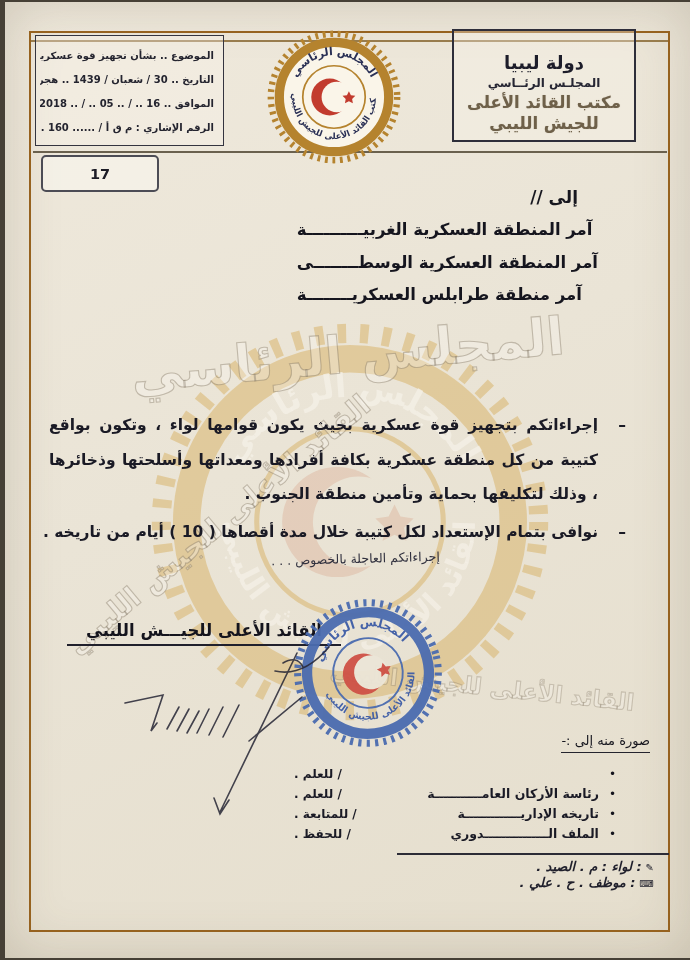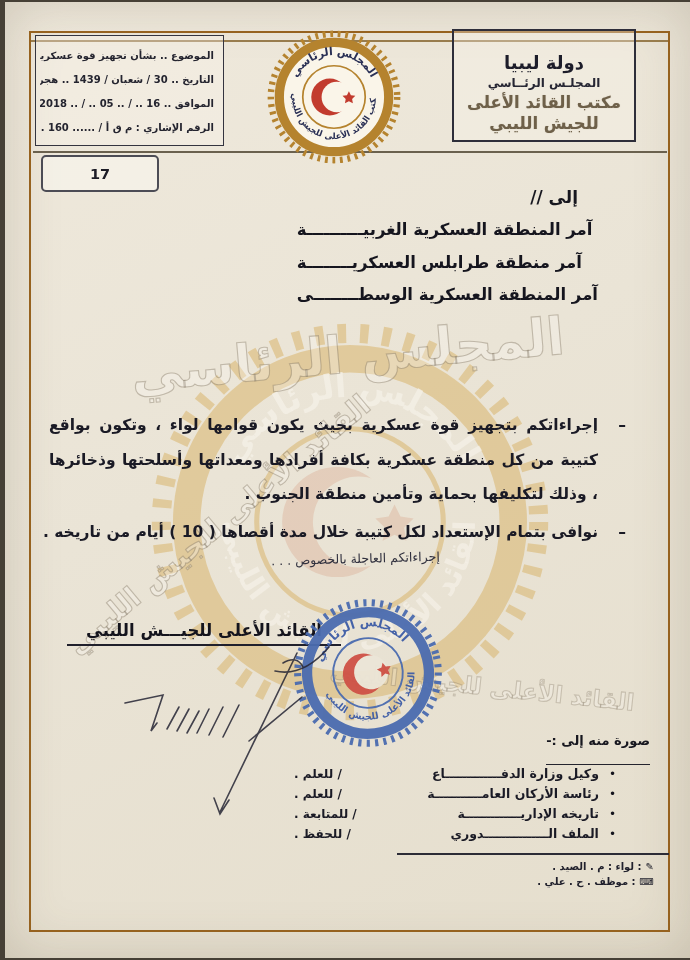--- a/index.html
+++ b/index.html
@@ -78,34 +78,34 @@
   .sig-title{
     position:absolute;left:62px;top:619px;width:274px;z-index:2;
     font-size:16.5px;font-weight:bold;color:#14141d;text-align:center;direction:rtl;
     border-bottom:2.2px solid #20202c;padding-bottom:4px;white-space:nowrap;
   }
   .signature-svg{position:absolute;left:92px;top:643px;width:245px;height:190px;z-index:5;}
   .stamp{position:absolute;left:284px;top:592px;width:158px;height:158px;transform:rotate(-14deg);opacity:.95;z-index:4;}
 
   .cc-heading{
     position:absolute;right:40px;top:731px;z-index:2;direction:rtl;
-    font-size:13px;font-weight:bold;color:#17171f;
-    border-bottom:1.5px solid #24242e;padding-bottom:16px;white-space:nowrap;
+    font-size:13px;font-weight:normal;color:#17171f;
+    border-bottom:1.5px solid #24242e;padding-bottom:4px;white-space:nowrap;
   }
   .cc-list{position:absolute;right:74px;top:762px;width:322px;z-index:2;direction:rtl;}
   .cc-row{display:flex;direction:rtl;align-items:baseline;line-height:20px;}
   .cc-bullet{font-size:12px;color:#15151e;margin-left:10px;}
   .cc-name{font-size:12.5px;font-weight:bold;color:#1a1a25;white-space:nowrap;}
   .cc-note{font-size:12px;font-weight:bold;color:#1a1a25;margin-right:auto;white-space:nowrap;}
 
   .footer-rule{position:absolute;left:392px;top:851px;width:272px;height:1.5px;background:#2c2c36;z-index:2;}
   .footer-notes{position:absolute;right:36px;top:857px;z-index:2;direction:rtl;text-align:right;}
   .footer-row{display:flex;direction:rtl;align-items:baseline;line-height:15px;}
   .footer-icon{font-size:10px;color:#20202c;margin-left:4px;}
-  .footer-text{font-size:10px;font-weight:bold;color:#20202c;white-space:nowrap;}
+  .footer-text{font-size:13px;font-weight:bold;color:#20202c;white-space:nowrap;font-style:italic;}
 </style>
 </head>
 <body>
 
 <div class="paper">
   <div class="frame"></div>
   <div class="top-extra-line"></div>
 
   <div class="meta-box">
     <div>الموضوع .. بشأن تجهيز قوة عسكرية ....</div>
@@ -140,22 +140,22 @@
     <div class="org-office">للجيش الليبي</div>
   </div>
 
   <div class="header-rule"></div>
 
   <div class="badge">17</div>
 
   <div class="to-line">إلى //</div>
   <div class="addressees">
     <div>آمر المنطقة العسكرية الغربيــــــــــة</div>
+    <div>آمر المنطقة العسكرية الوسطــــــــى</div>
     <div>آمر منطقة طرابلس العسكريــــــــة</div>
-    <div>آمر المنطقة العسكرية الوسطــــــــى</div>
   </div>
 
   <div class="watermark-seal"><svg viewBox="0 0 200 200" width="100%" height="100%">
     <defs>
       <path id="watermark-seal-t" d="M 41,100 a 59,59 0 1 1 118,0" fill="none"></path>
       <path id="watermark-seal-b" d="M 41,100 a 59,59 0 0 0 118,0" fill="none"></path>
     </defs>
     <circle cx="100" cy="100" r="89" fill="none" stroke="#d8b163" stroke-width="9" stroke-dasharray="4 6.6"></circle>
     <circle cx="100" cy="100" r="77" fill="none" stroke="#d8b163" stroke-width="13"></circle>
     <circle cx="100" cy="100" r="44" fill="none" stroke="#d8b163" stroke-width="2.4"></circle>
@@ -209,21 +209,20 @@
     </text>
     <text font-size="12" font-weight="bold" fill="#3d5ca6" font-family="DejaVu Sans, sans-serif">
       <textPath href="#official-stamp-b" startOffset="50%" text-anchor="middle">القائد الأعلى للجيش الليبي</textPath>
     </text>
   </svg></div>
 
   <div class="cc-heading">صورة منه إلى :-</div>
   <div class="cc-list">
     <div class="cc-row">
       <span class="cc-bullet">•</span>
-      <span class="cc-name">وكيل وزارة الدفـــــــــــــاع</span>
       <span class="cc-note">/ للعلم .</span>
     </div>
     <div class="cc-row">
       <span class="cc-bullet">•</span>
       <span class="cc-name">رئاسة الأركان العامـــــــــــة</span>
       <span class="cc-note">/ للعلم .</span>
     </div>
     <div class="cc-row">
       <span class="cc-bullet">•</span>
       <span class="cc-name">تاريخه الإداريـــــــــــــة</span>

